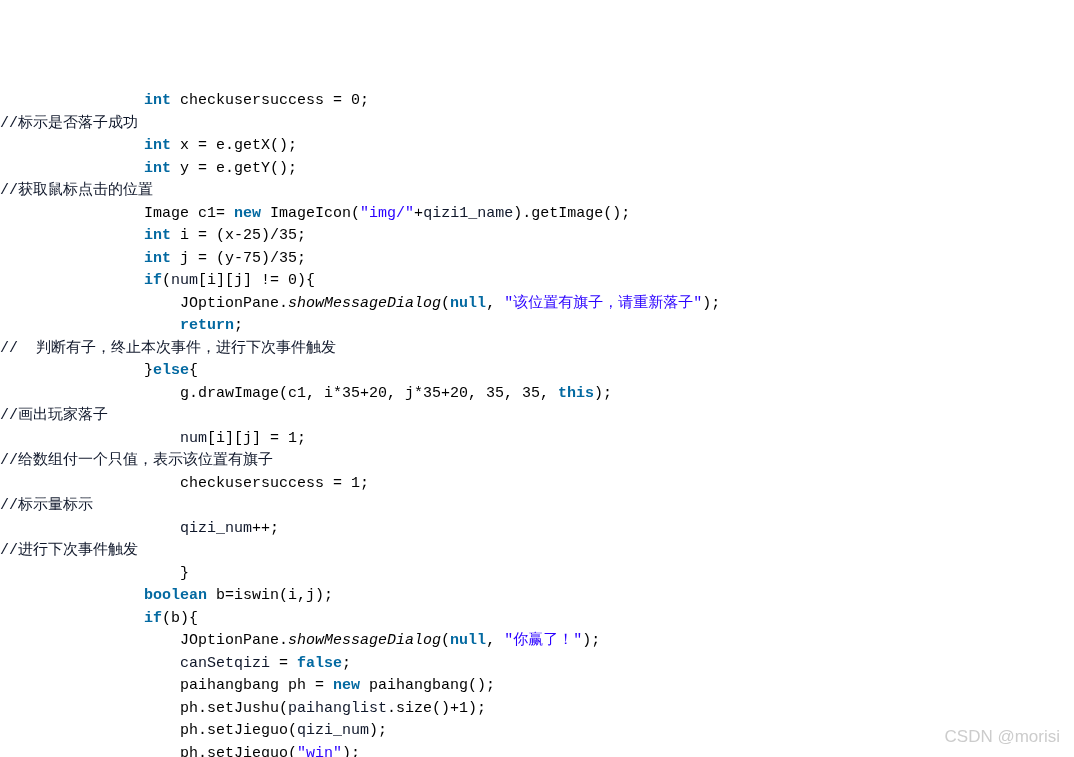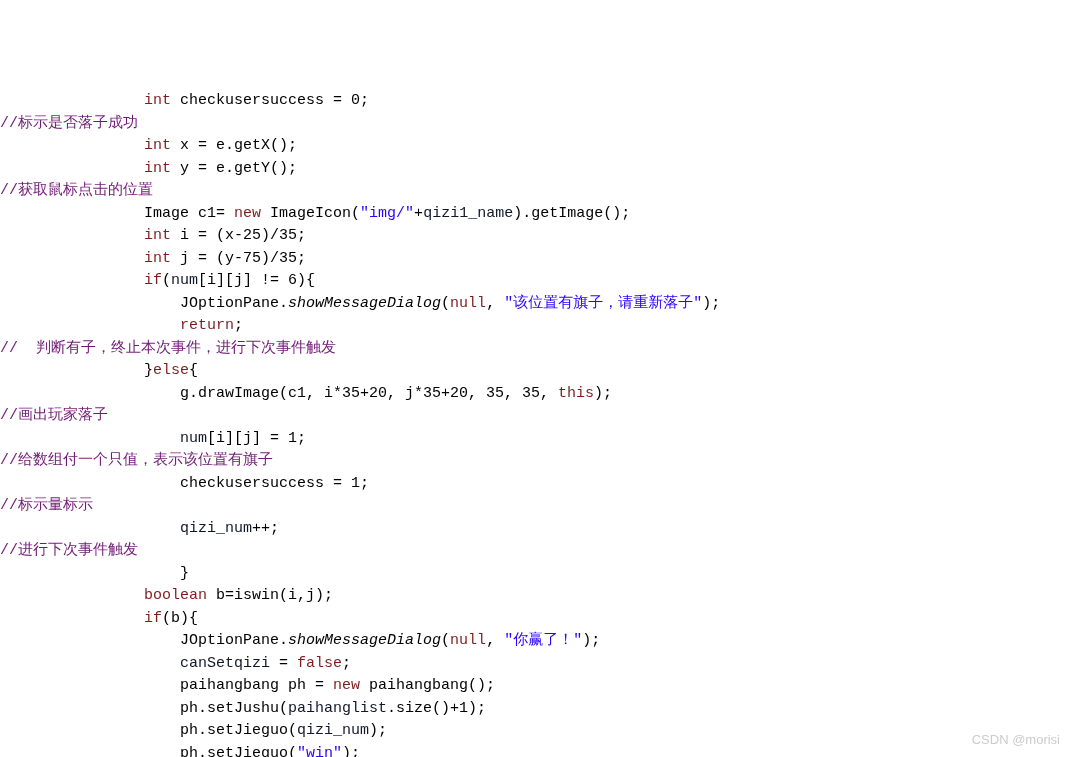--- a/index.html
+++ b/index.html
@@ -13,48 +13,48 @@
     line-height: 1.5;
     width: 1074px;
     height: 757px;
     overflow: hidden;
     position: relative;
   }
   .code {
     padding: 0;
     margin: 0;
   }
-  .kw { color: #7f1d1d; font-weight: normal; }
-  .cm { color: #701a75; }
+  .kw { color: #0369a1; font-weight: bold; }
+  .cm { color: #0f172a; }
   .str { color: #2a00ff; }
   .idb { color: #0f172a; }
   .mth { font-style: italic; }
   .watermark {
     position: absolute;
     bottom: 8px;
     right: 14px;
     color: #cccccc;
     font-family: Arial, sans-serif;
-    font-size: 13px;
+    font-size: 17px;
   }
 </style>
 </head>
 <body>
 
 
 
 <div class="code">                <span class="kw">int</span><span> checkusersuccess = 0;</span>
 <span class="cm">//标示是否落子成功</span>
                 <span class="kw">int</span><span> x = e.getX();</span>
                 <span class="kw">int</span><span> y = e.getY();</span>
 <span class="cm">//获取鼠标点击的位置</span>
                 <span>Image c1= </span><span class="kw">new</span><span> ImageIcon(</span><span class="str">"img/"</span><span>+</span><span class="idb">qizi1_name</span><span>).getImage();</span>
                 <span class="kw">int</span><span> i = (x-25)/35;</span>
                 <span class="kw">int</span><span> j = (y-75)/35;</span>
-                <span class="kw">if</span><span>(</span><span class="idb">num</span><span>[i][j] != 6){</span>
+                <span class="kw">if</span><span>(</span><span class="idb">num</span><span>[i][j] != 0){</span>
                     <span>JOptionPane.</span><span class="mth">showMessageDialog</span><span>(</span><span class="kw">null</span><span>, </span><span class="str">"该位置有旗子，请重新落子"</span><span>);</span>
                     <span class="kw">return</span><span>;</span>
 <span class="cm">//  判断有子，终止本次事件，进行下次事件触发</span>
                 <span>}</span><span class="kw">else</span><span>{</span>
                     <span>g.drawImage(c1, i*35+20, j*35+20, 35, 35, </span><span class="kw">this</span><span>);</span>
 <span class="cm">//画出玩家落子</span>
                     <span class="idb">num</span><span>[i][j] = 1;</span>
 <span class="cm">//给数组付一个只值，表示该位置有旗子</span>
                     <span>checkusersuccess = 1;</span>
 <span class="cm">//标示量标示</span>

